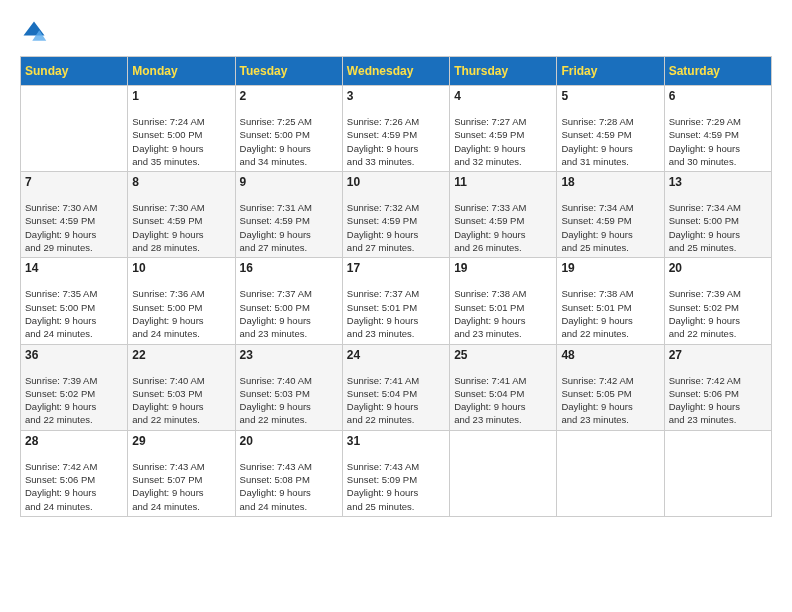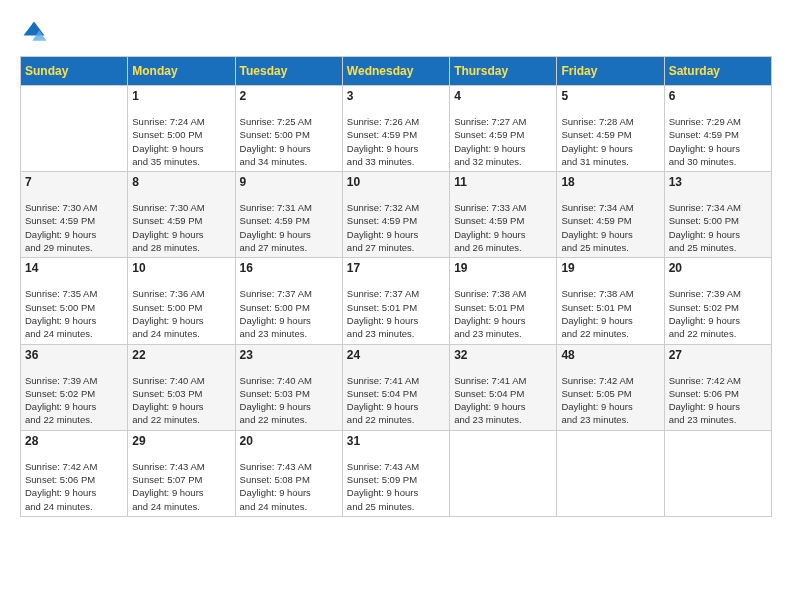--- a/index.html
+++ b/index.html
@@ -226,21 +226,21 @@
           </td>
           <td>
             <span class="day-number">23</span>
             <div class="cell-text">Sunrise: 7:40 AM<br>Sunset: 5:03 PM<br>Daylight: 9 hours<br>and 22 minutes.</div>
           </td>
           <td>
             <span class="day-number">24</span>
             <div class="cell-text">Sunrise: 7:41 AM<br>Sunset: 5:04 PM<br>Daylight: 9 hours<br>and 22 minutes.</div>
           </td>
           <td>
-            <span class="day-number">32</span>
+            <span class="day-number">25</span>
             <div class="cell-text">Sunrise: 7:41 AM<br>Sunset: 5:04 PM<br>Daylight: 9 hours<br>and 23 minutes.</div>
           </td>
           <td>
             <span class="day-number">48</span>
             <div class="cell-text">Sunrise: 7:42 AM<br>Sunset: 5:05 PM<br>Daylight: 9 hours<br>and 23 minutes.</div>
           </td>
           <td>
             <span class="day-number">27</span>
             <div class="cell-text">Sunrise: 7:42 AM<br>Sunset: 5:06 PM<br>Daylight: 9 hours<br>and 23 minutes.</div>
           </td>

